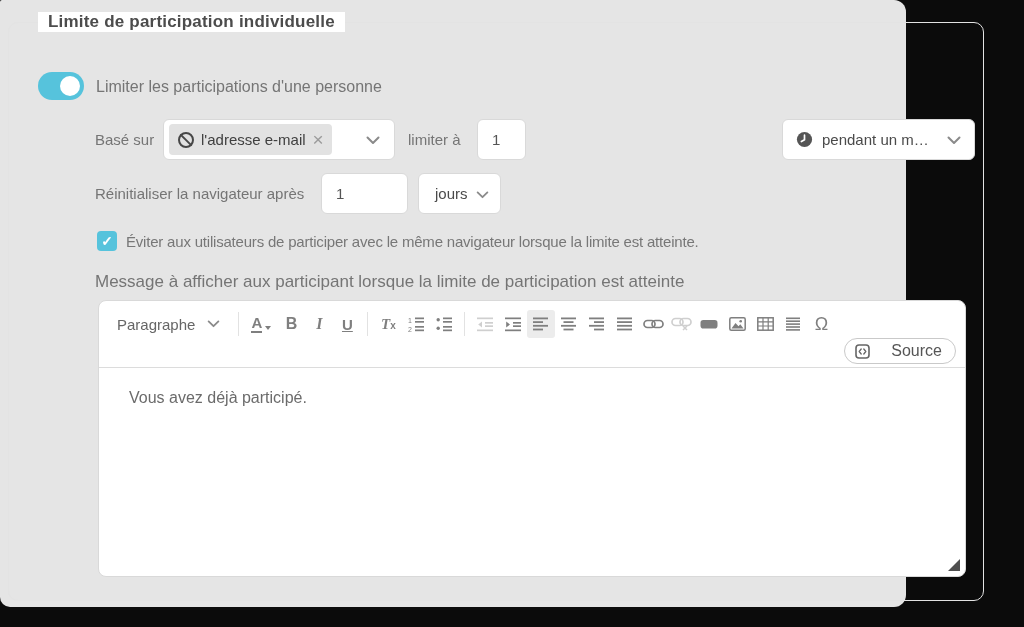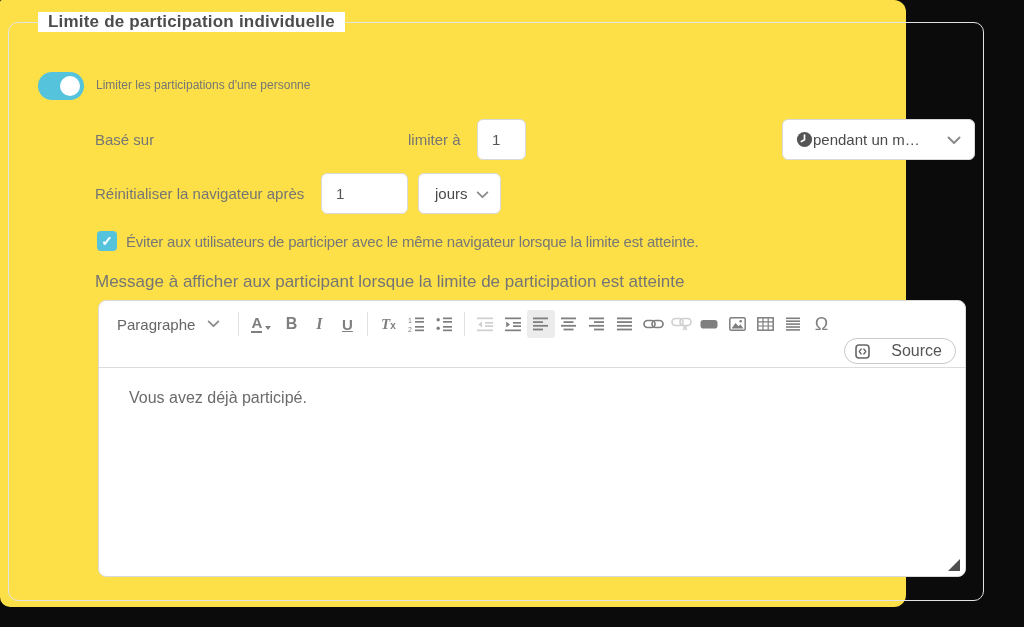--- a/index.html
+++ b/index.html
@@ -4,42 +4,42 @@
 <style>
   html,body{margin:0;padding:0;}
   body{
     width:1024px;height:627px;position:relative;
     background:#0b0b0b;
     font-family:"Liberation Sans", sans-serif;
     overflow:hidden;
   }
   .card{
     position:absolute;left:0;top:0;width:906px;height:607px;
-    background:#fde047;border-radius:2px 12px 12px 10px;
+    background:#e5e5e5;border-radius:2px 12px 12px 10px;
   }
   
   .panel{
     position:absolute;left:8px;top:22px;width:976px;height:579px;
     border:1px solid #e3e3e3;border-radius:10px;box-sizing:border-box;
   }
   .legend{
     position:absolute;left:38px;top:12px;background:#ffffff;
     padding:0 10px;font-size:17px;font-weight:bold;color:#4c4c4c;
     letter-spacing:.2px;
   }
   
   .toggle{
     position:absolute;left:38px;top:72px;width:46px;height:28px;
     border-radius:14px;background:#56c3dc;
   }
   .toggle .knob{
     position:absolute;right:4px;top:4px;width:20px;height:20px;
     border-radius:50%;background:#ffffff;
   }
-  .toggle-label{position:absolute;left:96px;top:78px;font-size:12px;color:#757575;}
+  .toggle-label{position:absolute;left:96px;top:78px;font-size:16px;color:#757575;}
 
   .lbl{position:absolute;font-size:15px;color:#757575;}
   .row2{top:119px;height:41px;line-height:41px;}
   .row3{top:173px;height:41px;line-height:41px;}
 
   .ctl{
     position:absolute;box-sizing:border-box;background:#fff;
     border:1px solid #d9d9d9;border-radius:6px;height:41px;
   }
   .select{display:flex;align-items:center;}
@@ -133,36 +133,49 @@
   <div class="panel"></div>
   <div class="legend">Limite de participation individuelle</div>
 
   <div class="toggle">
     <div class="knob"></div>
   </div>
   <div class="toggle-label">Limiter les participations d'une personne</div>
 
   <div class="lbl row2" style="left:95px;">Basé sur</div>
 
+  <div class="ctl select" style="left:163px;top:119px;width:232px;">
+    <div class="chip">
+      <span class="ban"></span>
+      <span class="chip-text">l'adresse e-mail</span>
+      <span class="chip-x">×</span>
+    </div>
+    <span style="flex:1"></span>
+    <span class="chev" style="margin-right:14px;">
+      <svg width="14" height="9" viewBox="0 0 14 9">
+          <path d="M1.5 1.5 L7 7 L12.5 1.5" fill="none" stroke="#8a8a8a" stroke-width="2" stroke-linecap="round" stroke-linejoin="round"></path>
+        </svg>
+    </span>
+  </div>
 
   <div class="lbl row2" style="left:408px;">limiter à</div>
 
   <div class="input-wrap" style="left:477px;top:119px;width:49px;">
     <input class="num-input" value="1" style="">
   </div>
 
 
   <div class="ctl select" style="left:782px;top:119px;width:193px;">
     <span style="margin-left:13px;flex:none;display:flex;">
       <svg width="17" height="17" viewBox="0 0 17 17">
           <circle cx="8.5" cy="8.5" r="7.6" fill="#555"></circle>
           <path d="M8.5 4.2 V8.8 L5.4 10.6" stroke="#fff" stroke-width="1.7" fill="none" stroke-linecap="round" stroke-linejoin="round"></path>
         </svg>
     </span>
-    <span style="font-size:15px;color:#4a4a4a;">pendant un m…</span>
+    <span style="margin-left:9px;font-size:15px;color:#4a4a4a;">pendant un m…</span>
     <span style="flex:1"></span>
     <span class="chev" style="margin-right:13px;">
       <svg width="14" height="9" viewBox="0 0 14 9">
           <path d="M1.5 1.5 L7 7 L12.5 1.5" fill="none" stroke="#8a8a8a" stroke-width="2" stroke-linecap="round" stroke-linejoin="round"></path>
         </svg>
     </span>
   </div>
 
   <div class="lbl row3" style="left:95px;">Réinitialiser la navigateur après</div>
 

